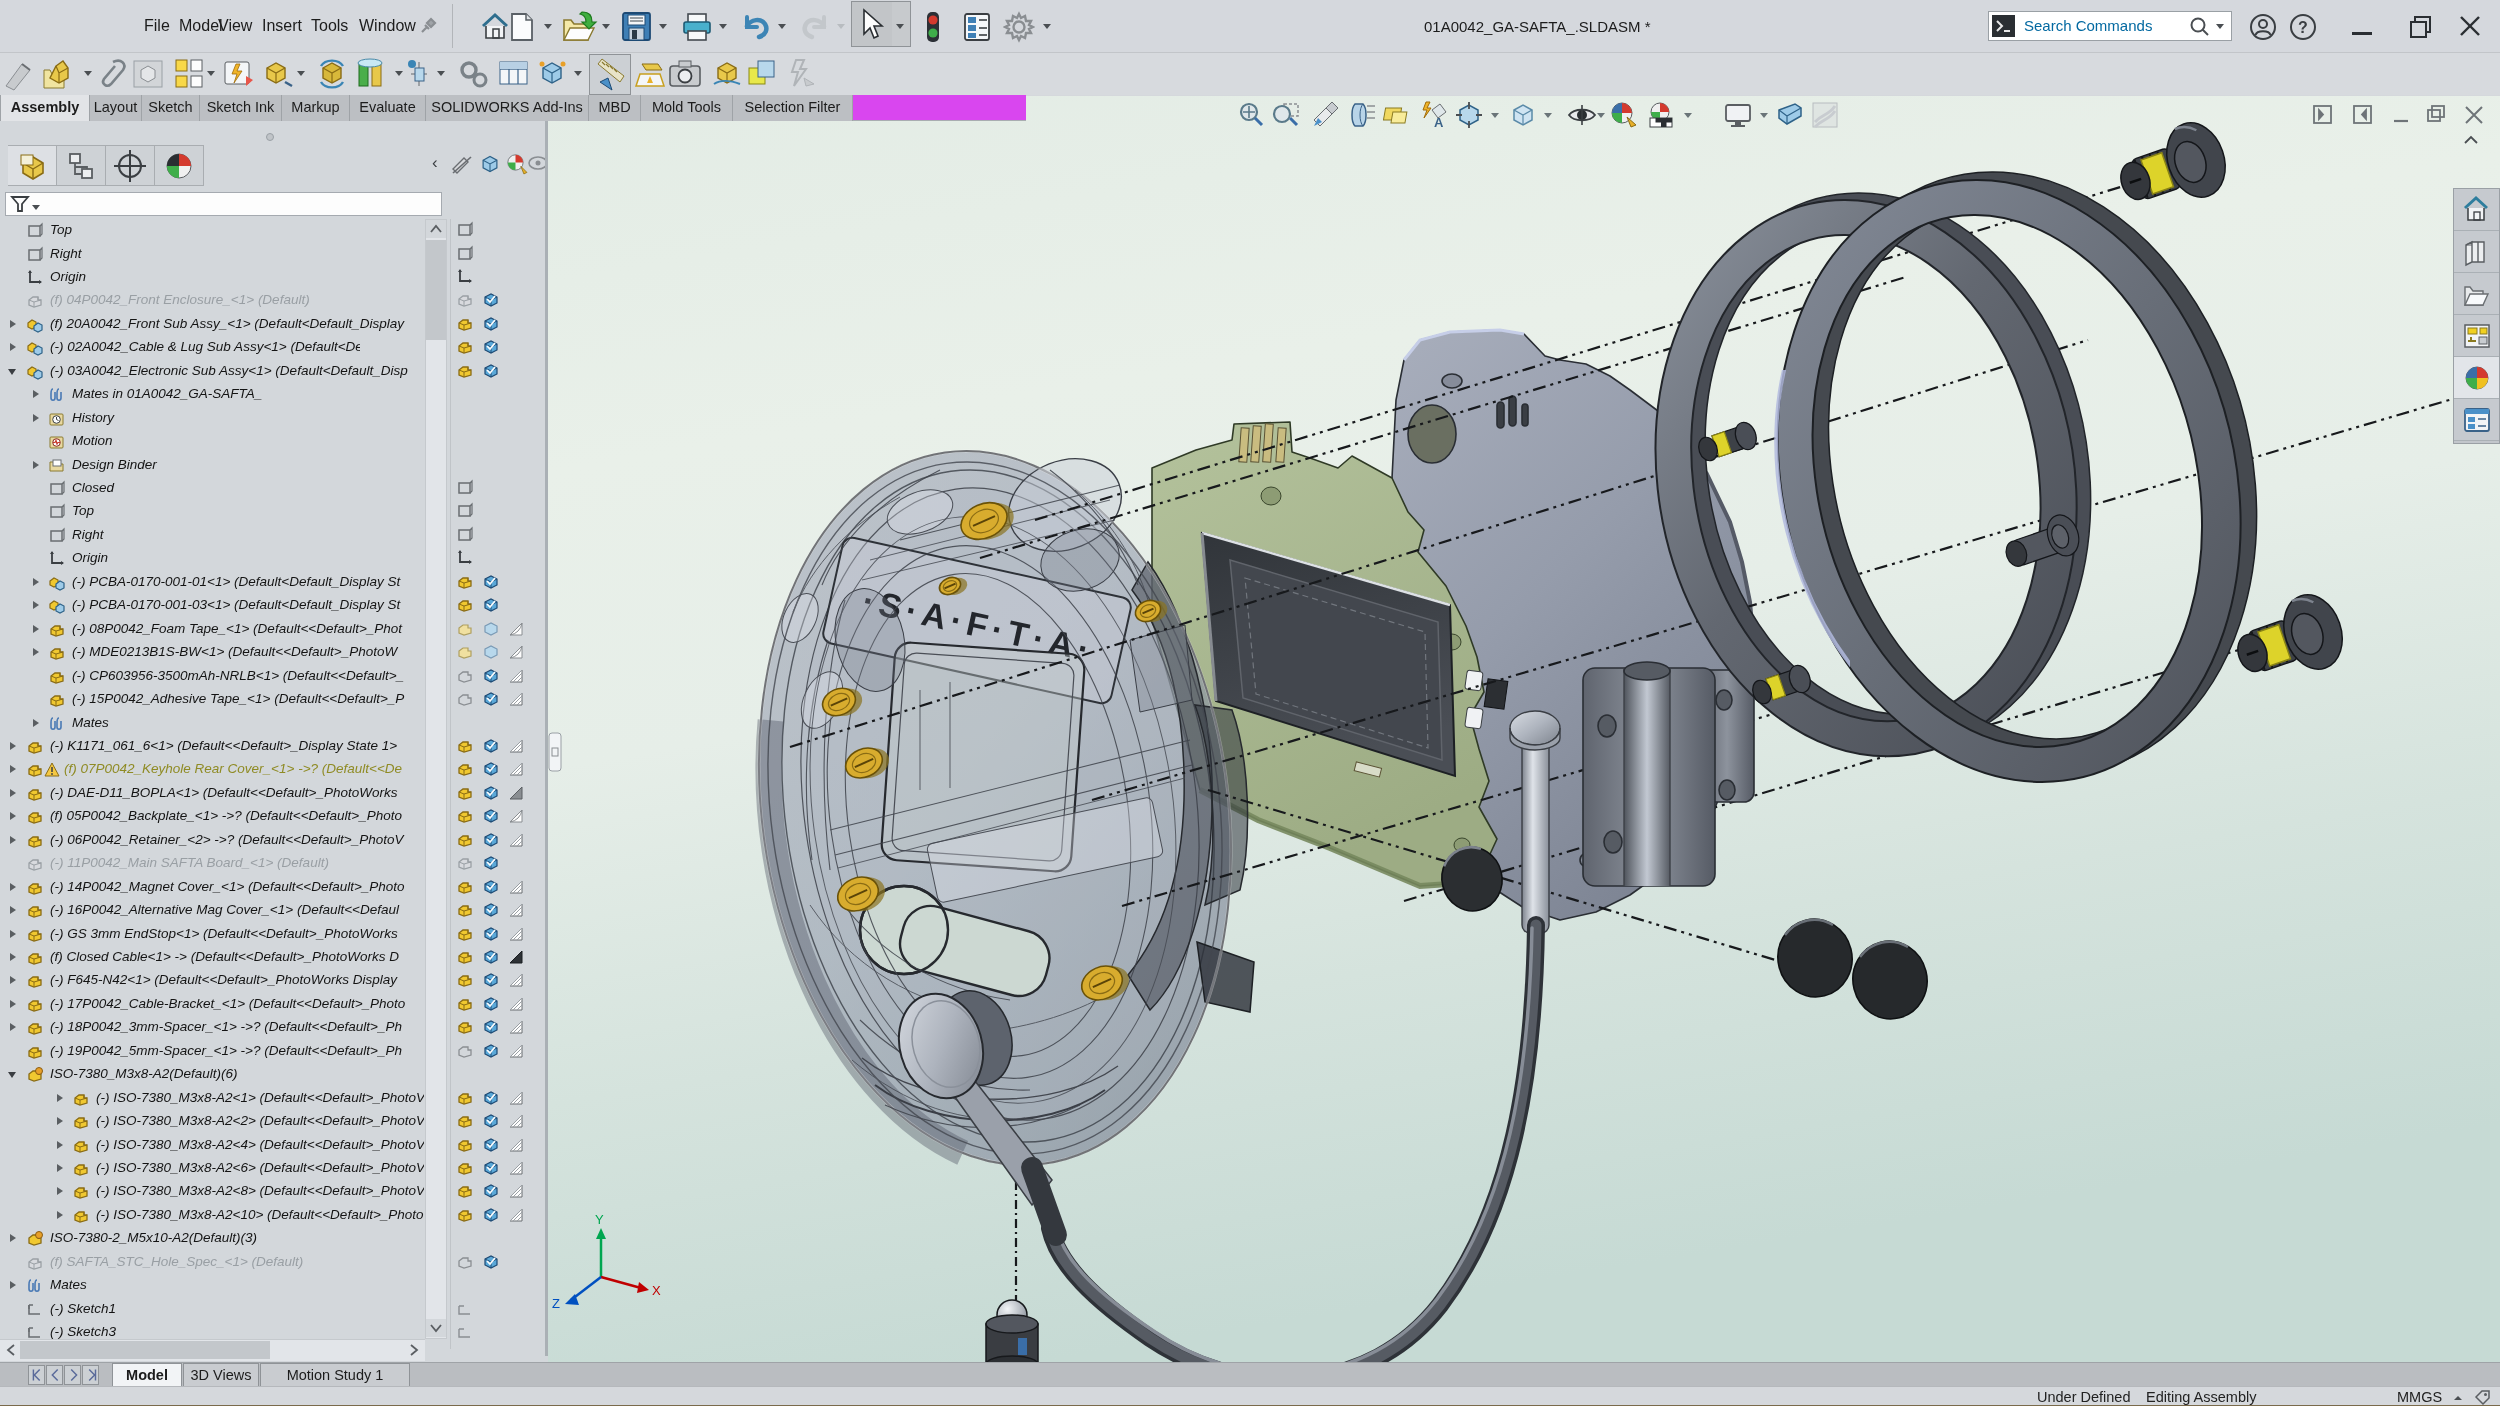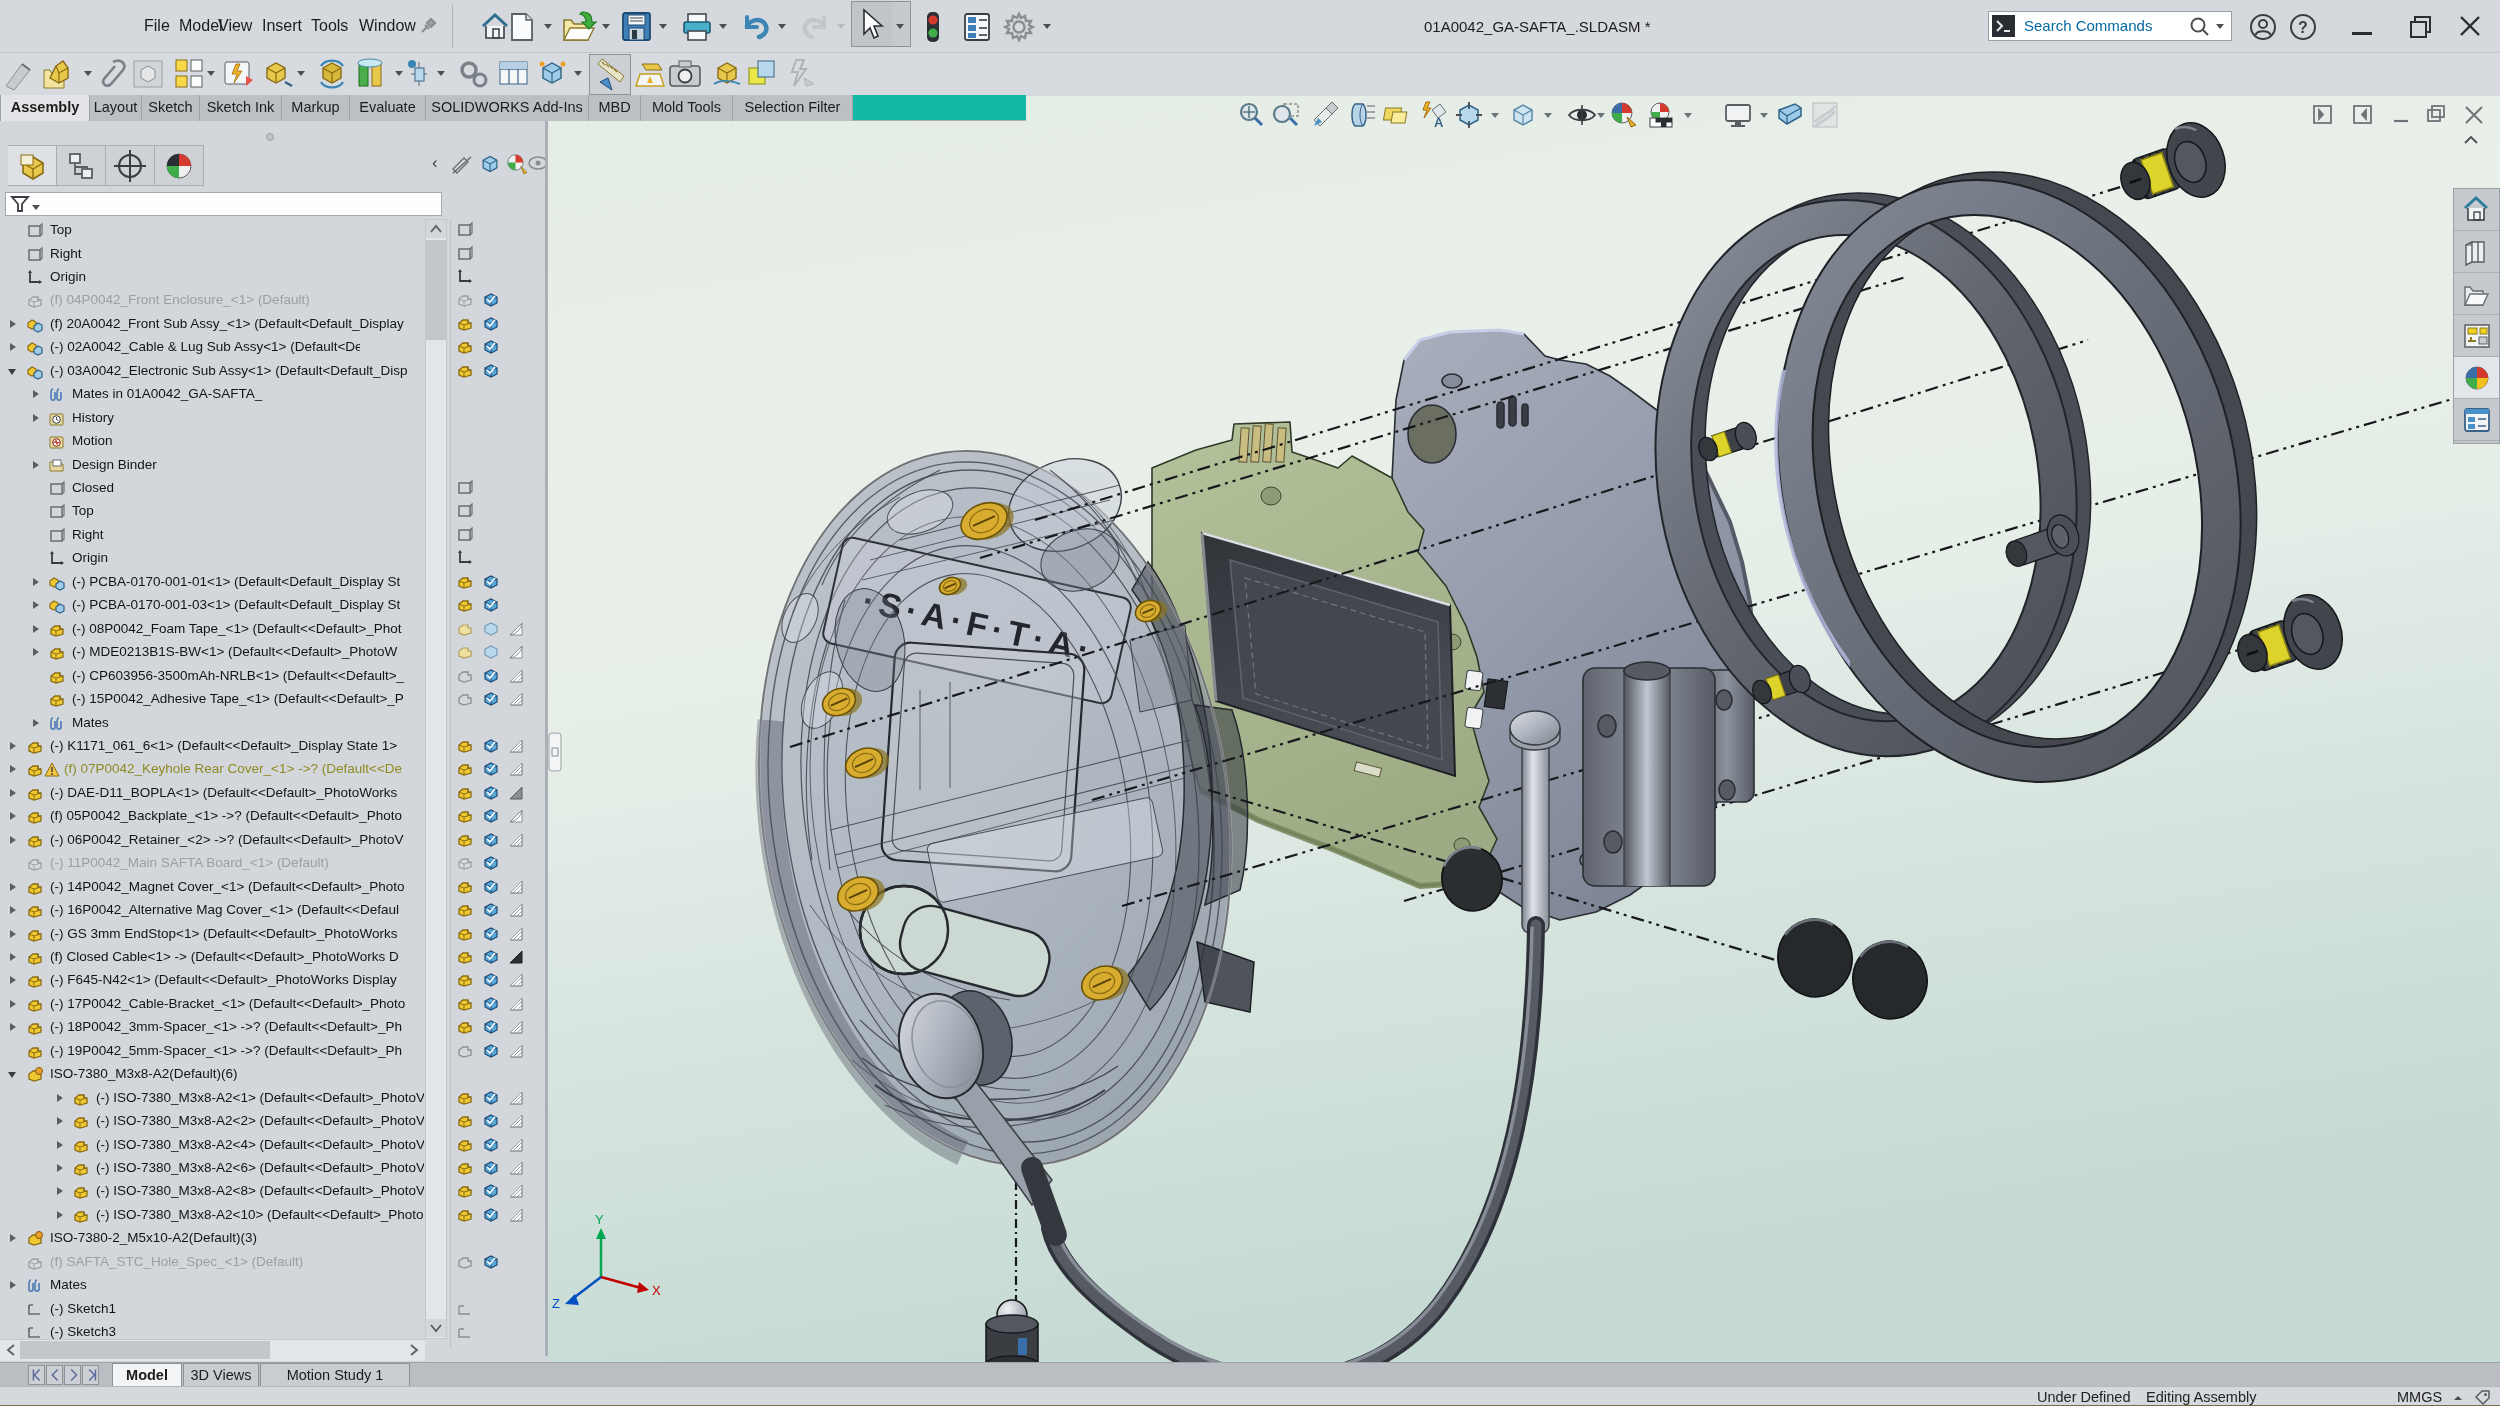--- a/index.html
+++ b/index.html
@@ -1,28 +1,28 @@
 <!DOCTYPE html>
 <html><head><meta charset="utf-8">
 <style>
 *{margin:0;padding:0;box-sizing:border-box;}
 html,body{width:2500px;height:1406px;overflow:hidden;font-family:"Liberation Sans",sans-serif;}
 body{position:relative;background:#d5d8dc;}
 .abs{position:absolute;}
 #titlebar{left:0;top:0;width:2500px;height:52px;background:#d5d8dd;}
 #toolbar2{left:0;top:52px;width:2500px;height:43px;background:#d7dade;border-top:1px solid #c2c5c9;}
-#tabrow{left:0;top:95px;width:1026px;height:26px;background:#14b8a6;border-bottom:1px solid #a9adb1;z-index:30;}
+#tabrow{left:0;top:95px;width:1026px;height:26px;background:#d946ef;border-bottom:1px solid #a9adb1;z-index:30;}
 .menu{font-size:16px;color:#1c1c1c;top:17px;}
 .caret{width:0;height:0;border-left:4.5px solid transparent;border-right:4.5px solid transparent;border-top:5px solid #4a4e52;display:inline-block;}
 .tab{position:absolute;top:0;height:26px;font-size:14.5px;color:#1c1c1c;text-align:center;line-height:25px;border-right:1px solid #9fa3a7;background:#bcbfc3;}
 .tab.active{background:#e2e4e7;font-weight:bold;border-right:1px solid #9fa3a7;border-left:1px solid #9fa3a7;}
 #leftpanel{left:0;top:121px;width:548px;height:1241px;background:#d3d7db;z-index:20;}
 .ptab{position:absolute;top:24px;width:49px;height:41px;background:#ced2d6;border:1px solid #a9adb1;border-left:none;}
 .row{position:absolute;left:0;height:23px;font-size:13.5px;color:#141414;white-space:nowrap;}
-.row .txt{position:absolute;top:3px;}
+.row .txt{position:absolute;top:3px;font-style:italic;}
 .gray{color:#999fa4;}
 .olive{color:#8f8b24;}
 .arr{position:absolute;top:7px;width:0;height:0;border-top:4.5px solid transparent;border-bottom:4.5px solid transparent;border-left:6px solid #5a5e62;}
 .arrd{position:absolute;top:9px;width:0;height:0;border-left:4.5px solid transparent;border-right:4.5px solid transparent;border-top:6px solid #3a3e42;}
 #statusbar{left:0;top:1386px;width:2500px;height:20px;background:#d5d8dc;border-top:1px solid #b5b8bc;font-size:14.5px;color:#222;z-index:30;}
 #bottomtabs{left:0;top:1362px;width:2500px;height:24px;background:#babdc1;border-top:1px solid #9fa3a7;z-index:30;}
 .btab{position:absolute;top:0px;height:23px;line-height:22px;font-size:14.5px;text-align:center;color:#1c1c1c;background:#c9ccd0;border:1px solid #8f9397;border-bottom:none;}
 </style></head><body>
 
 <div id="titlebar" class="abs">

